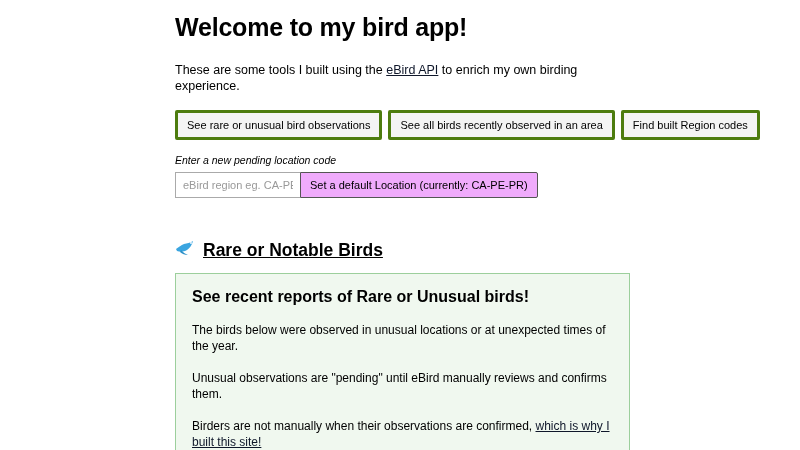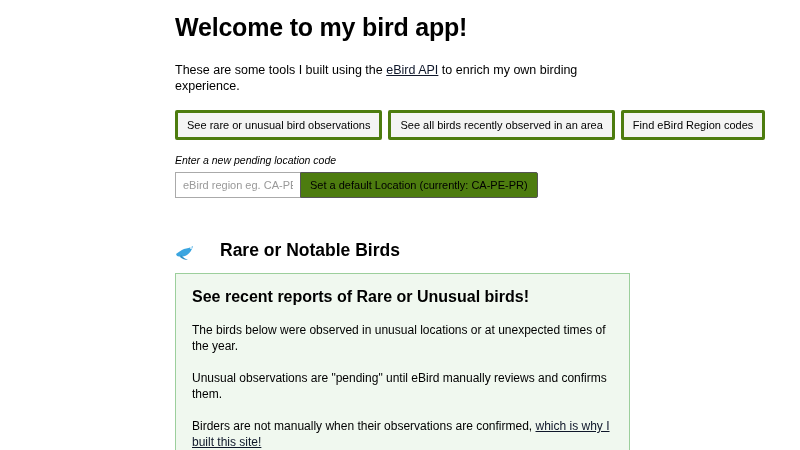--- a/index.html
+++ b/index.html
@@ -80,34 +80,35 @@
     border-right: none;
     border-radius: 0;
     background: #ffffff;
     color: #000;
     outline: none;
   }
   .loc-input::placeholder { color: #999999; }
   .btn-loc {
     font-family: "Liberation Sans", sans-serif;
     font-size: 11px;
-    background: #4d7c0f;
+    background: #f0abfc;
     border: 1px solid #555555;
     padding: 6px 9px;
     cursor: pointer;
     white-space: nowrap;
     border-radius: 0 2px 2px 0;
   }
   h2.section {
     font-size: 17.5px;
     font-weight: bold;
     margin: 42px 0 0 0;
     display: flex;
-    align-items: flex-end;
-    gap: 25px;
+    align-items: flex-start;
+    gap: 8px;
+    text-decoration: underline;
   }
   .bird-icon { display: inline-block; width: 20px; height: 16px; }
   .panel {
     margin-top: 12px;
     border: 1px solid #9ccf9c;
     background: #f0f8ef;
     padding: 14px 16px 16px 16px;
     width: 455px;
     box-sizing: border-box;
   }
@@ -128,21 +129,21 @@
 <div class="page">
   <div class="content">
 
     <h1 class="title">Welcome to my bird app!</h1>
 
     <p class="intro"><span>These are some tools I built using the </span><a href="#">eBird API</a><span> to enrich my own birding experience.</span></p>
 
     <div class="btn-row">
       <button class="btn">See rare or unusual bird observations</button>
       <button class="btn">See all birds recently observed in an area</button>
-      <button class="btn">Find eBird Region codes</button>
+      <button class="btn">Find built Region codes</button>
     </div>
 
     <div class="hint">Enter a new pending location code</div>
 
     <div class="loc-row">
       <input class="loc-input" type="text" placeholder="eBird region eg. CA-PE-PR" style="">
       <button class="btn-loc">Set a default Location (currently: CA-PE-PR)</button>
     </div>
 
     <h2 class="section">

